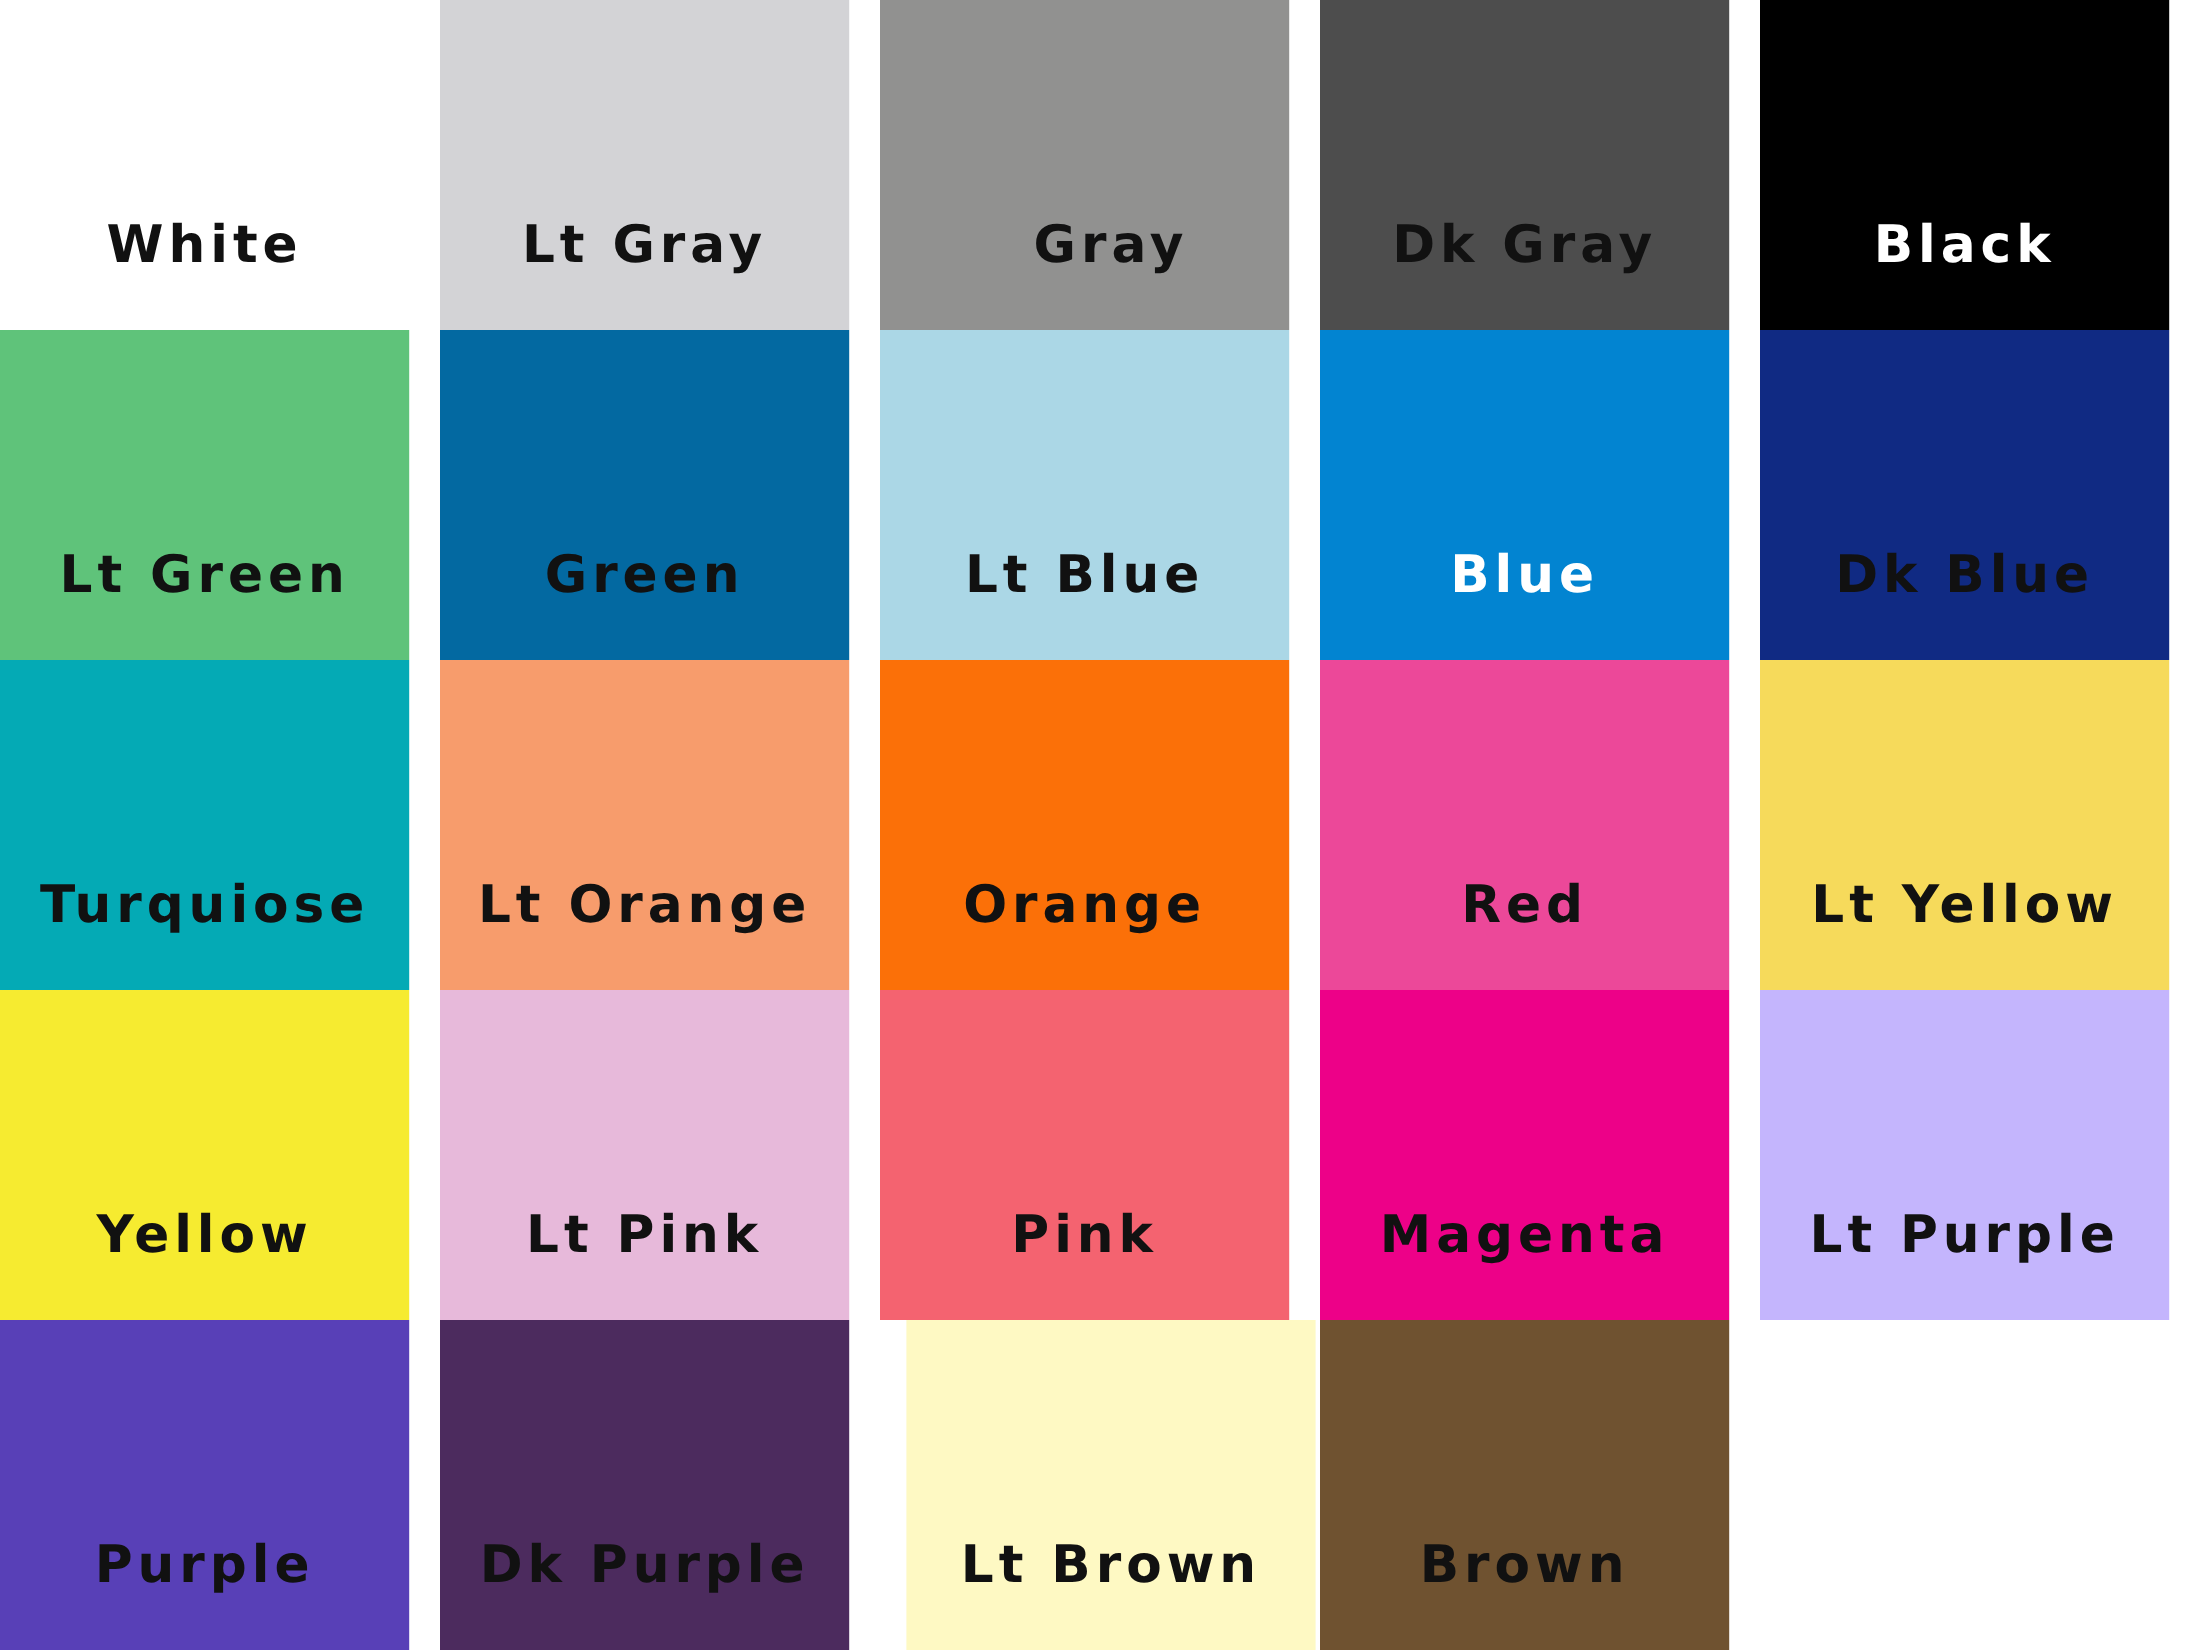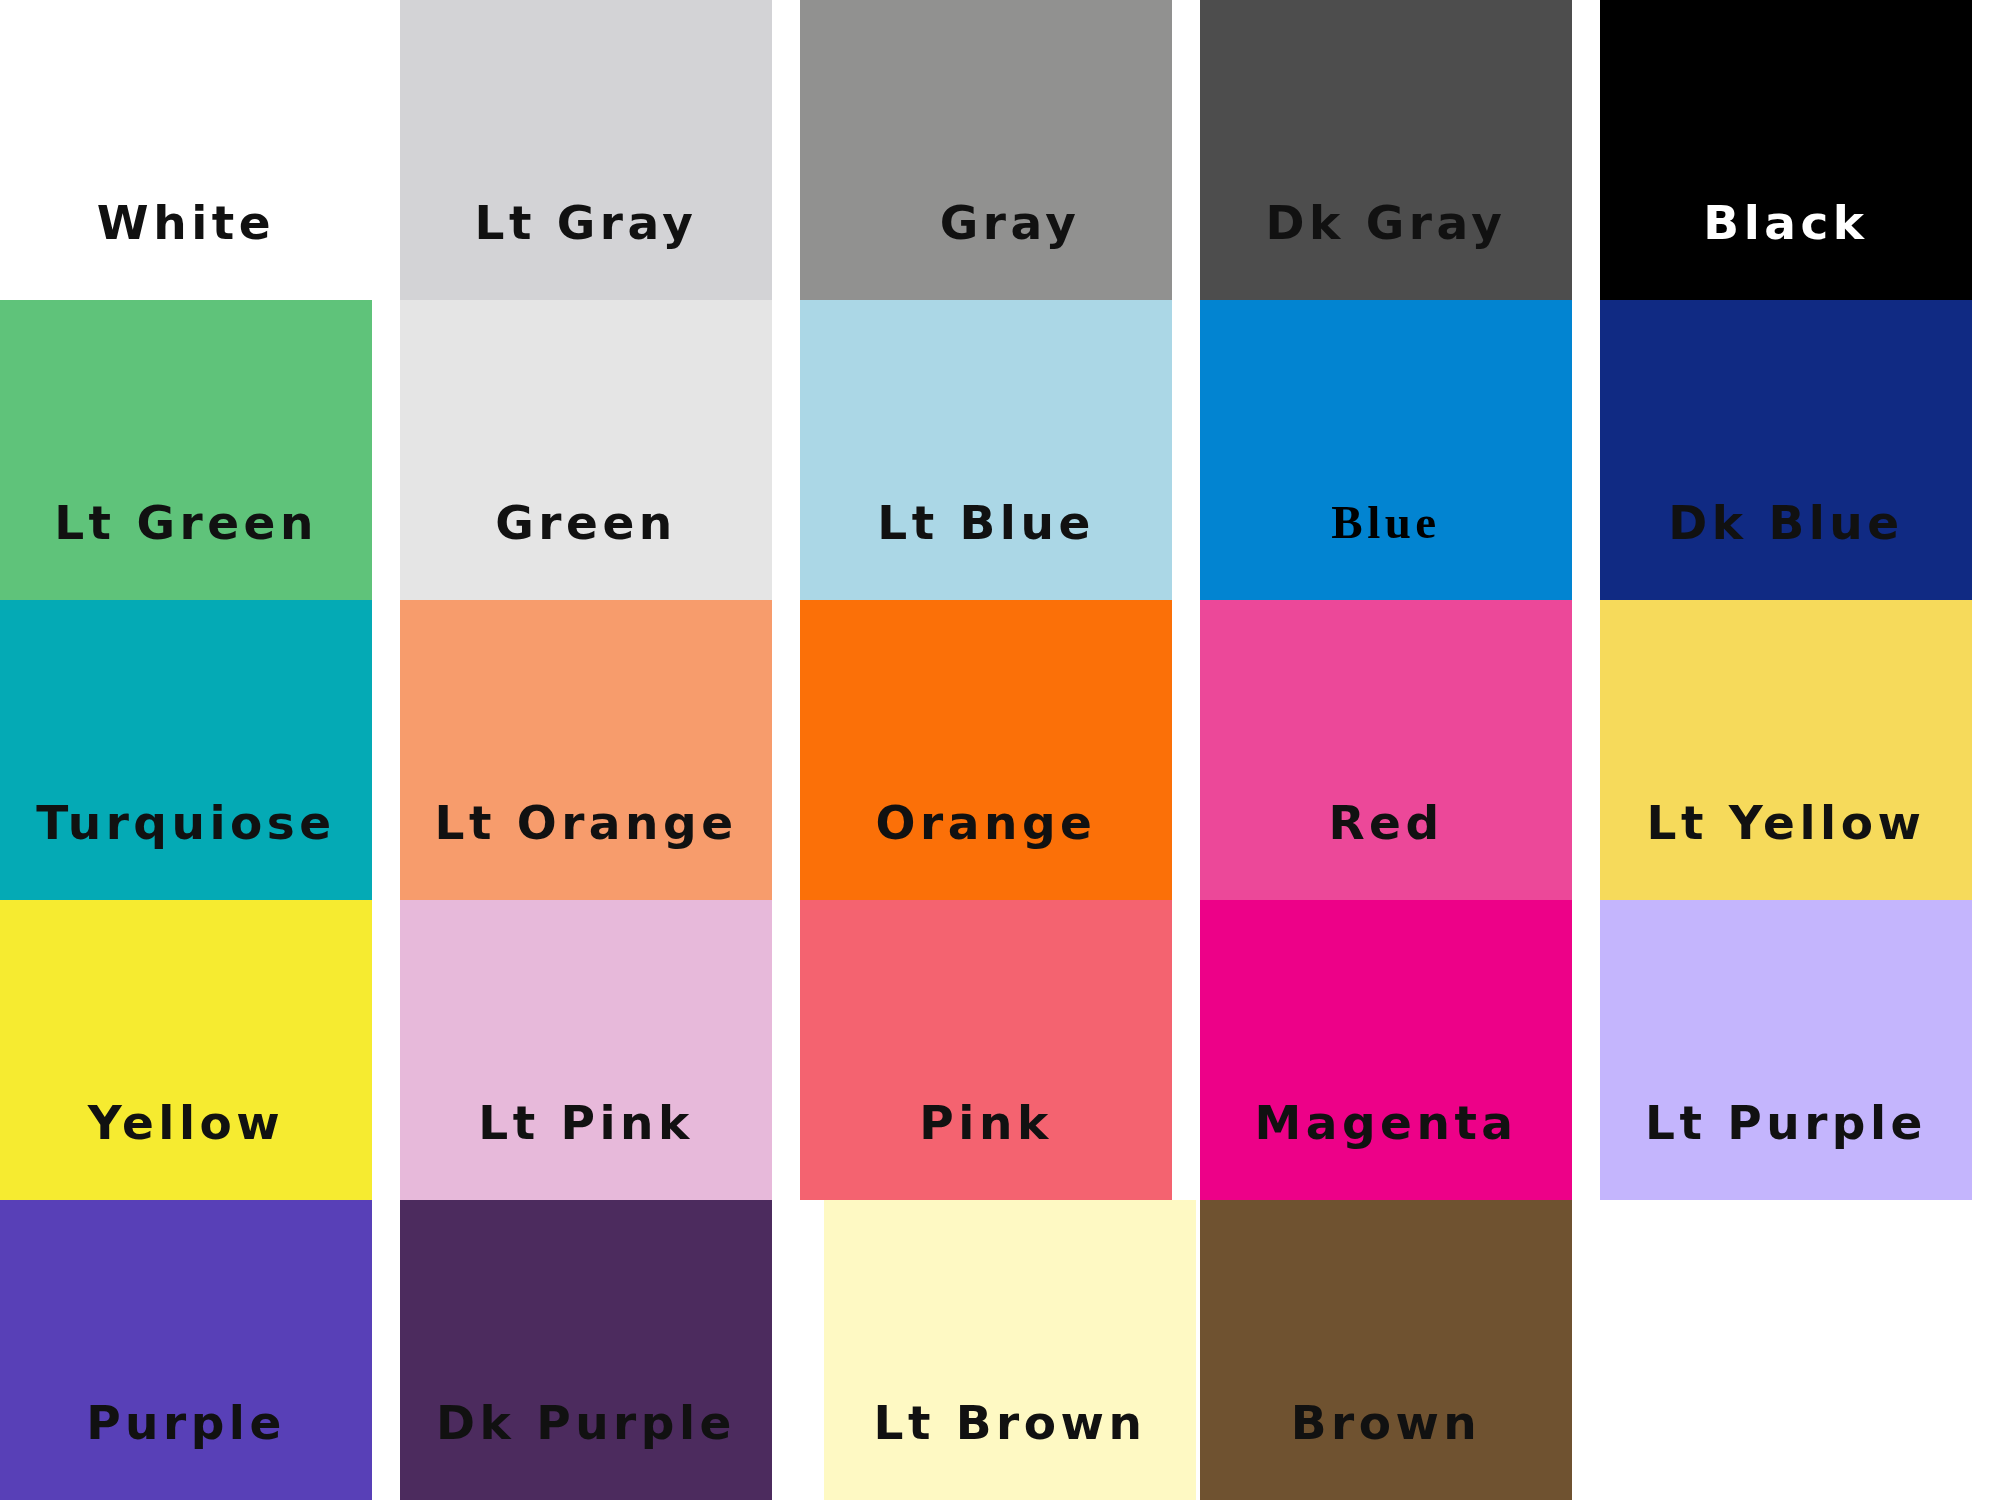--- a/index.html
+++ b/index.html
@@ -61,28 +61,28 @@
     </div>
     <div class="swatch" style="background-color: rgb(77, 77, 77);">
       <span class="swatch-label" style="color: rgb(17, 17, 17);">Dk Gray</span>
     </div>
     <div class="swatch" style="background-color: rgb(0, 0, 0);">
       <span class="swatch-label" style="color: rgb(255, 255, 255);">Black</span>
     </div>
     <div class="swatch" style="background-color: rgb(95, 195, 122);">
       <span class="swatch-label" style="color: rgb(17, 17, 17);">Lt Green</span>
     </div>
-    <div class="swatch" style="background-color: #e5e5e5;">
+    <div class="swatch" style="background-color: #0369a1;">
       <span class="swatch-label" style="color: rgb(17, 17, 17);">Green</span>
     </div>
     <div class="swatch" style="background-color: rgb(171, 215, 230);">
       <span class="swatch-label" style="color: rgb(17, 17, 17);">Lt Blue</span>
     </div>
     <div class="swatch" style="background-color: rgb(2, 132, 209);">
-      <span class="swatch-label" style="color: #000000; font-family: Liberation Serif, serif;">Blue</span>
+      <span class="swatch-label" style="color: #ffffff;">Blue</span>
     </div>
     <div class="swatch" style="background-color: rgb(16, 42, 131);">
       <span class="swatch-label" style="color: rgb(17, 17, 17);">Dk Blue</span>
     </div>
     <div class="swatch" style="background-color: rgb(4, 170, 181);">
       <span class="swatch-label" style="color: rgb(17, 17, 17);">Turquiose</span>
     </div>
     <div class="swatch" style="background-color: rgb(247, 156, 108);">
       <span class="swatch-label" style="color: rgb(17, 17, 17);">Lt Orange</span>
     </div>

